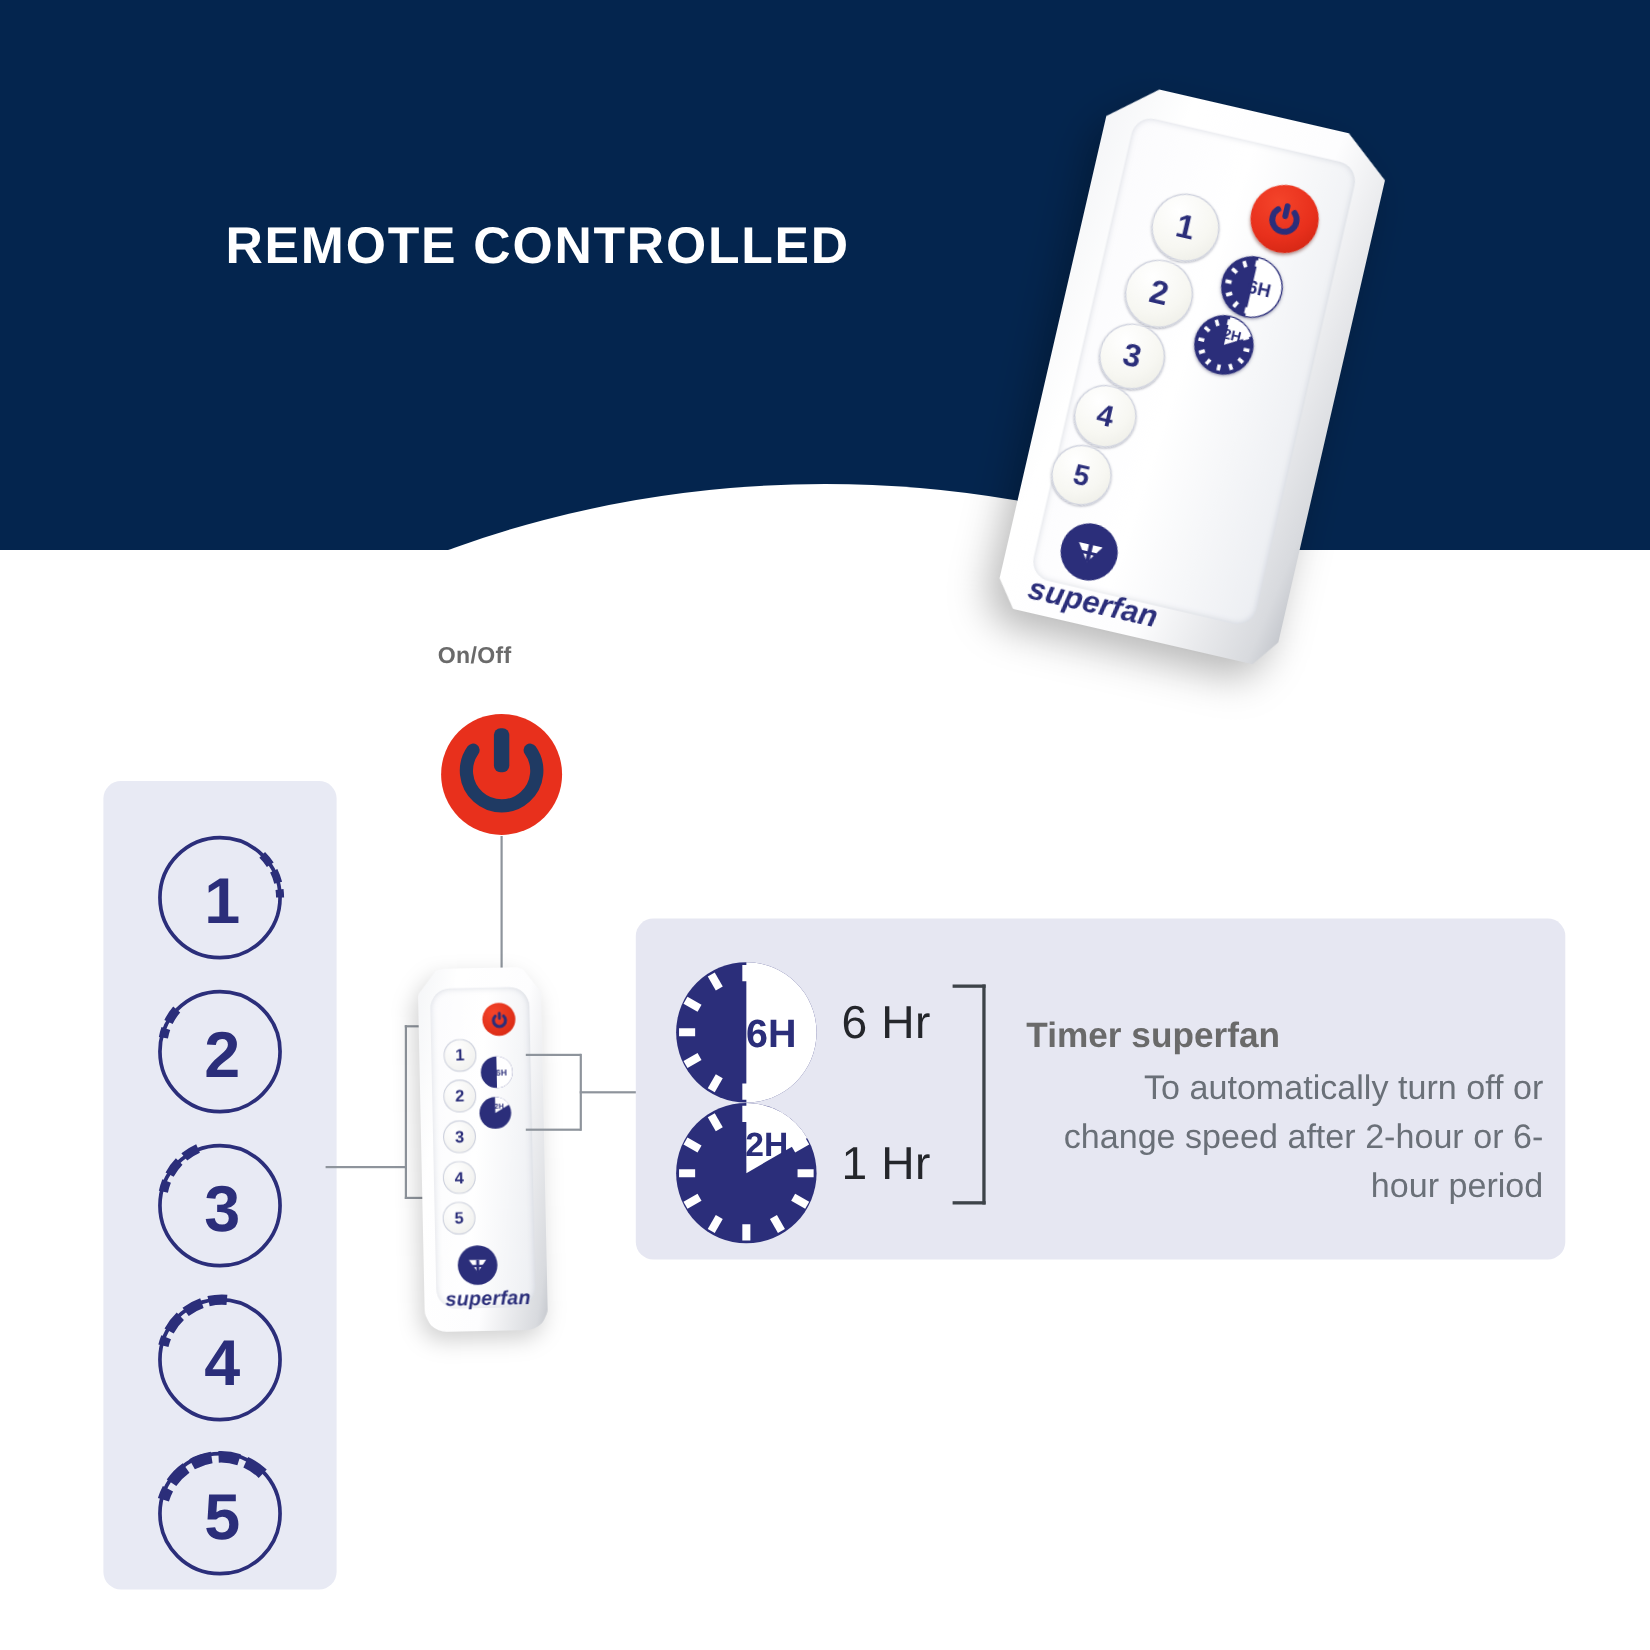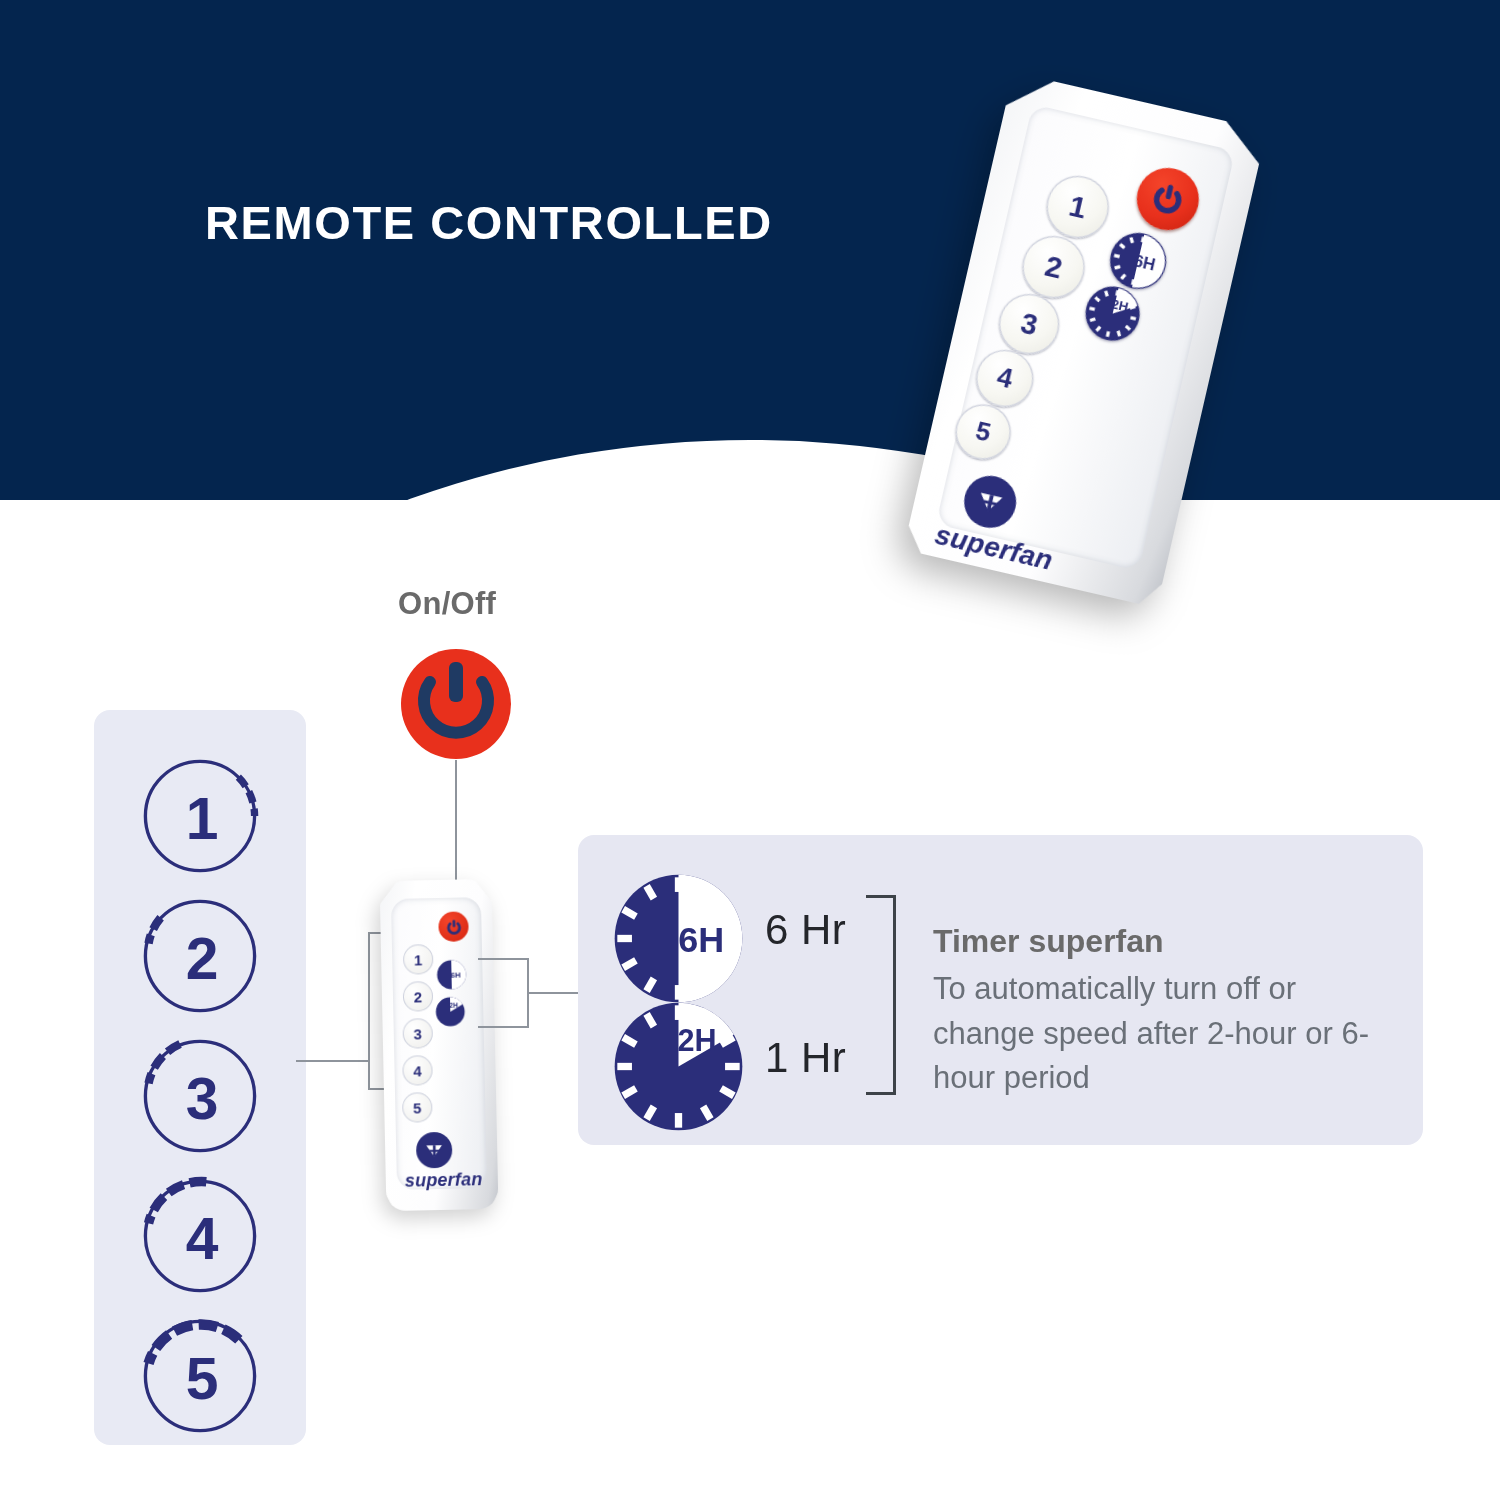--- a/index.html
+++ b/index.html
@@ -71,21 +71,21 @@
   .hk-tm {
     background:#2b2e7a;
     box-shadow:0 1px 3px rgba(40,40,90,.5);
   }
 
   
   #stage { position:absolute; left:0; top:0; width:1500px; height:1500px; z-index:2; }
 
   .hdr-label {
     position:absolute; color:#6a6a6a;
-    font-size:31px; font-weight:bold; letter-spacing:.3px;
+    font-size:21px; font-weight:bold; letter-spacing:.3px;
     white-space:pre-line; line-height:1.45;
   }
   #lbl-speed { left:135px; top:582px; }
   #lbl-onoff { left:398px; top:582px; }
 
   
   #speed-panel {
     position:absolute; left:94px; top:710px;
     width:212px; height:735px;
     background:#e8eaf4;
@@ -133,21 +133,21 @@
   .timer-text {
     position:absolute; color:#24262b;
     font-size:42px; letter-spacing:.5px;text-align:center;
   }
   #timer-head {
     position:absolute; left:933px; top:923px;
     font-size:32px; font-weight:bold; color:#6a6a6a;
   }
   #timer-body {
     position:absolute; left:933px; top:967px; width:470px;
-    font-size:31px; color:#6a7078; line-height:1.44;
+    font-size:31px; color:#6a7078; line-height:1.44;text-align:right;
   }
 
   
   .sf-logo-circle { border-radius:50%; background:#2b2e7a; position:absolute;
                     display:flex; align-items:center; justify-content:center; }
   .sf-word { position:absolute; color:#2b2e7a; font-weight:bold;
              font-style:italic; letter-spacing:.2px; }
 </style>
 </head>
 <body>

